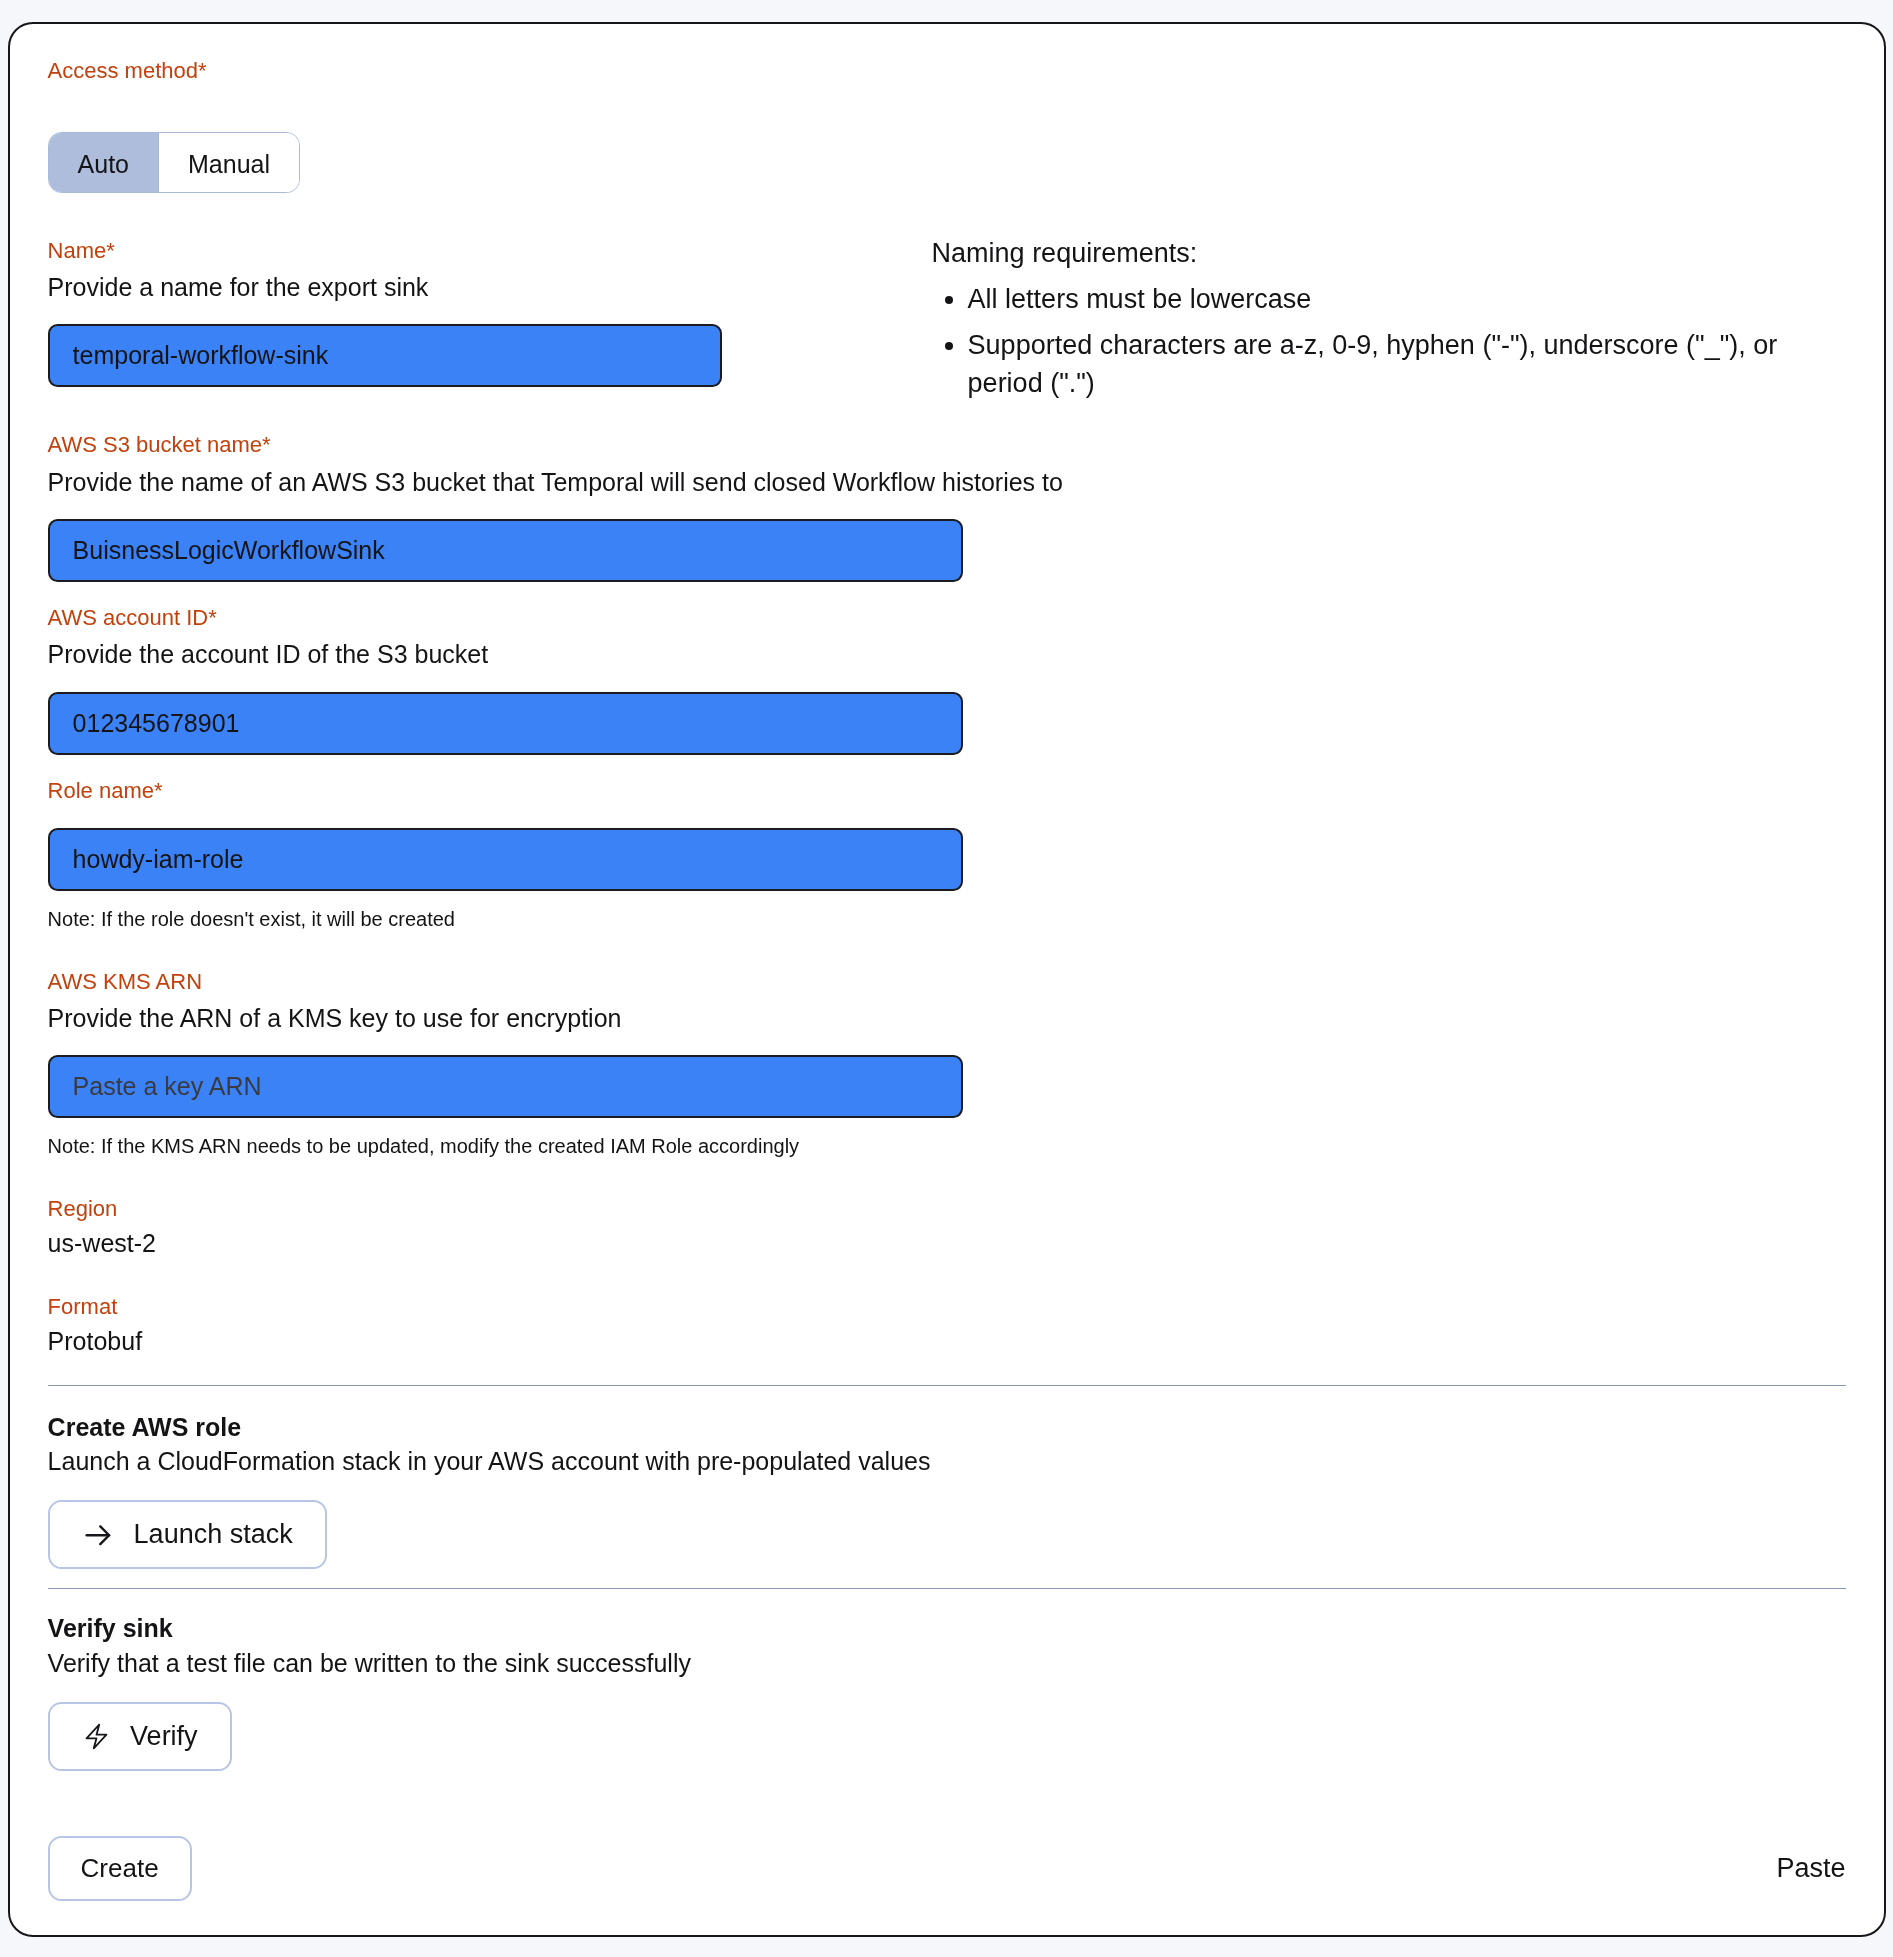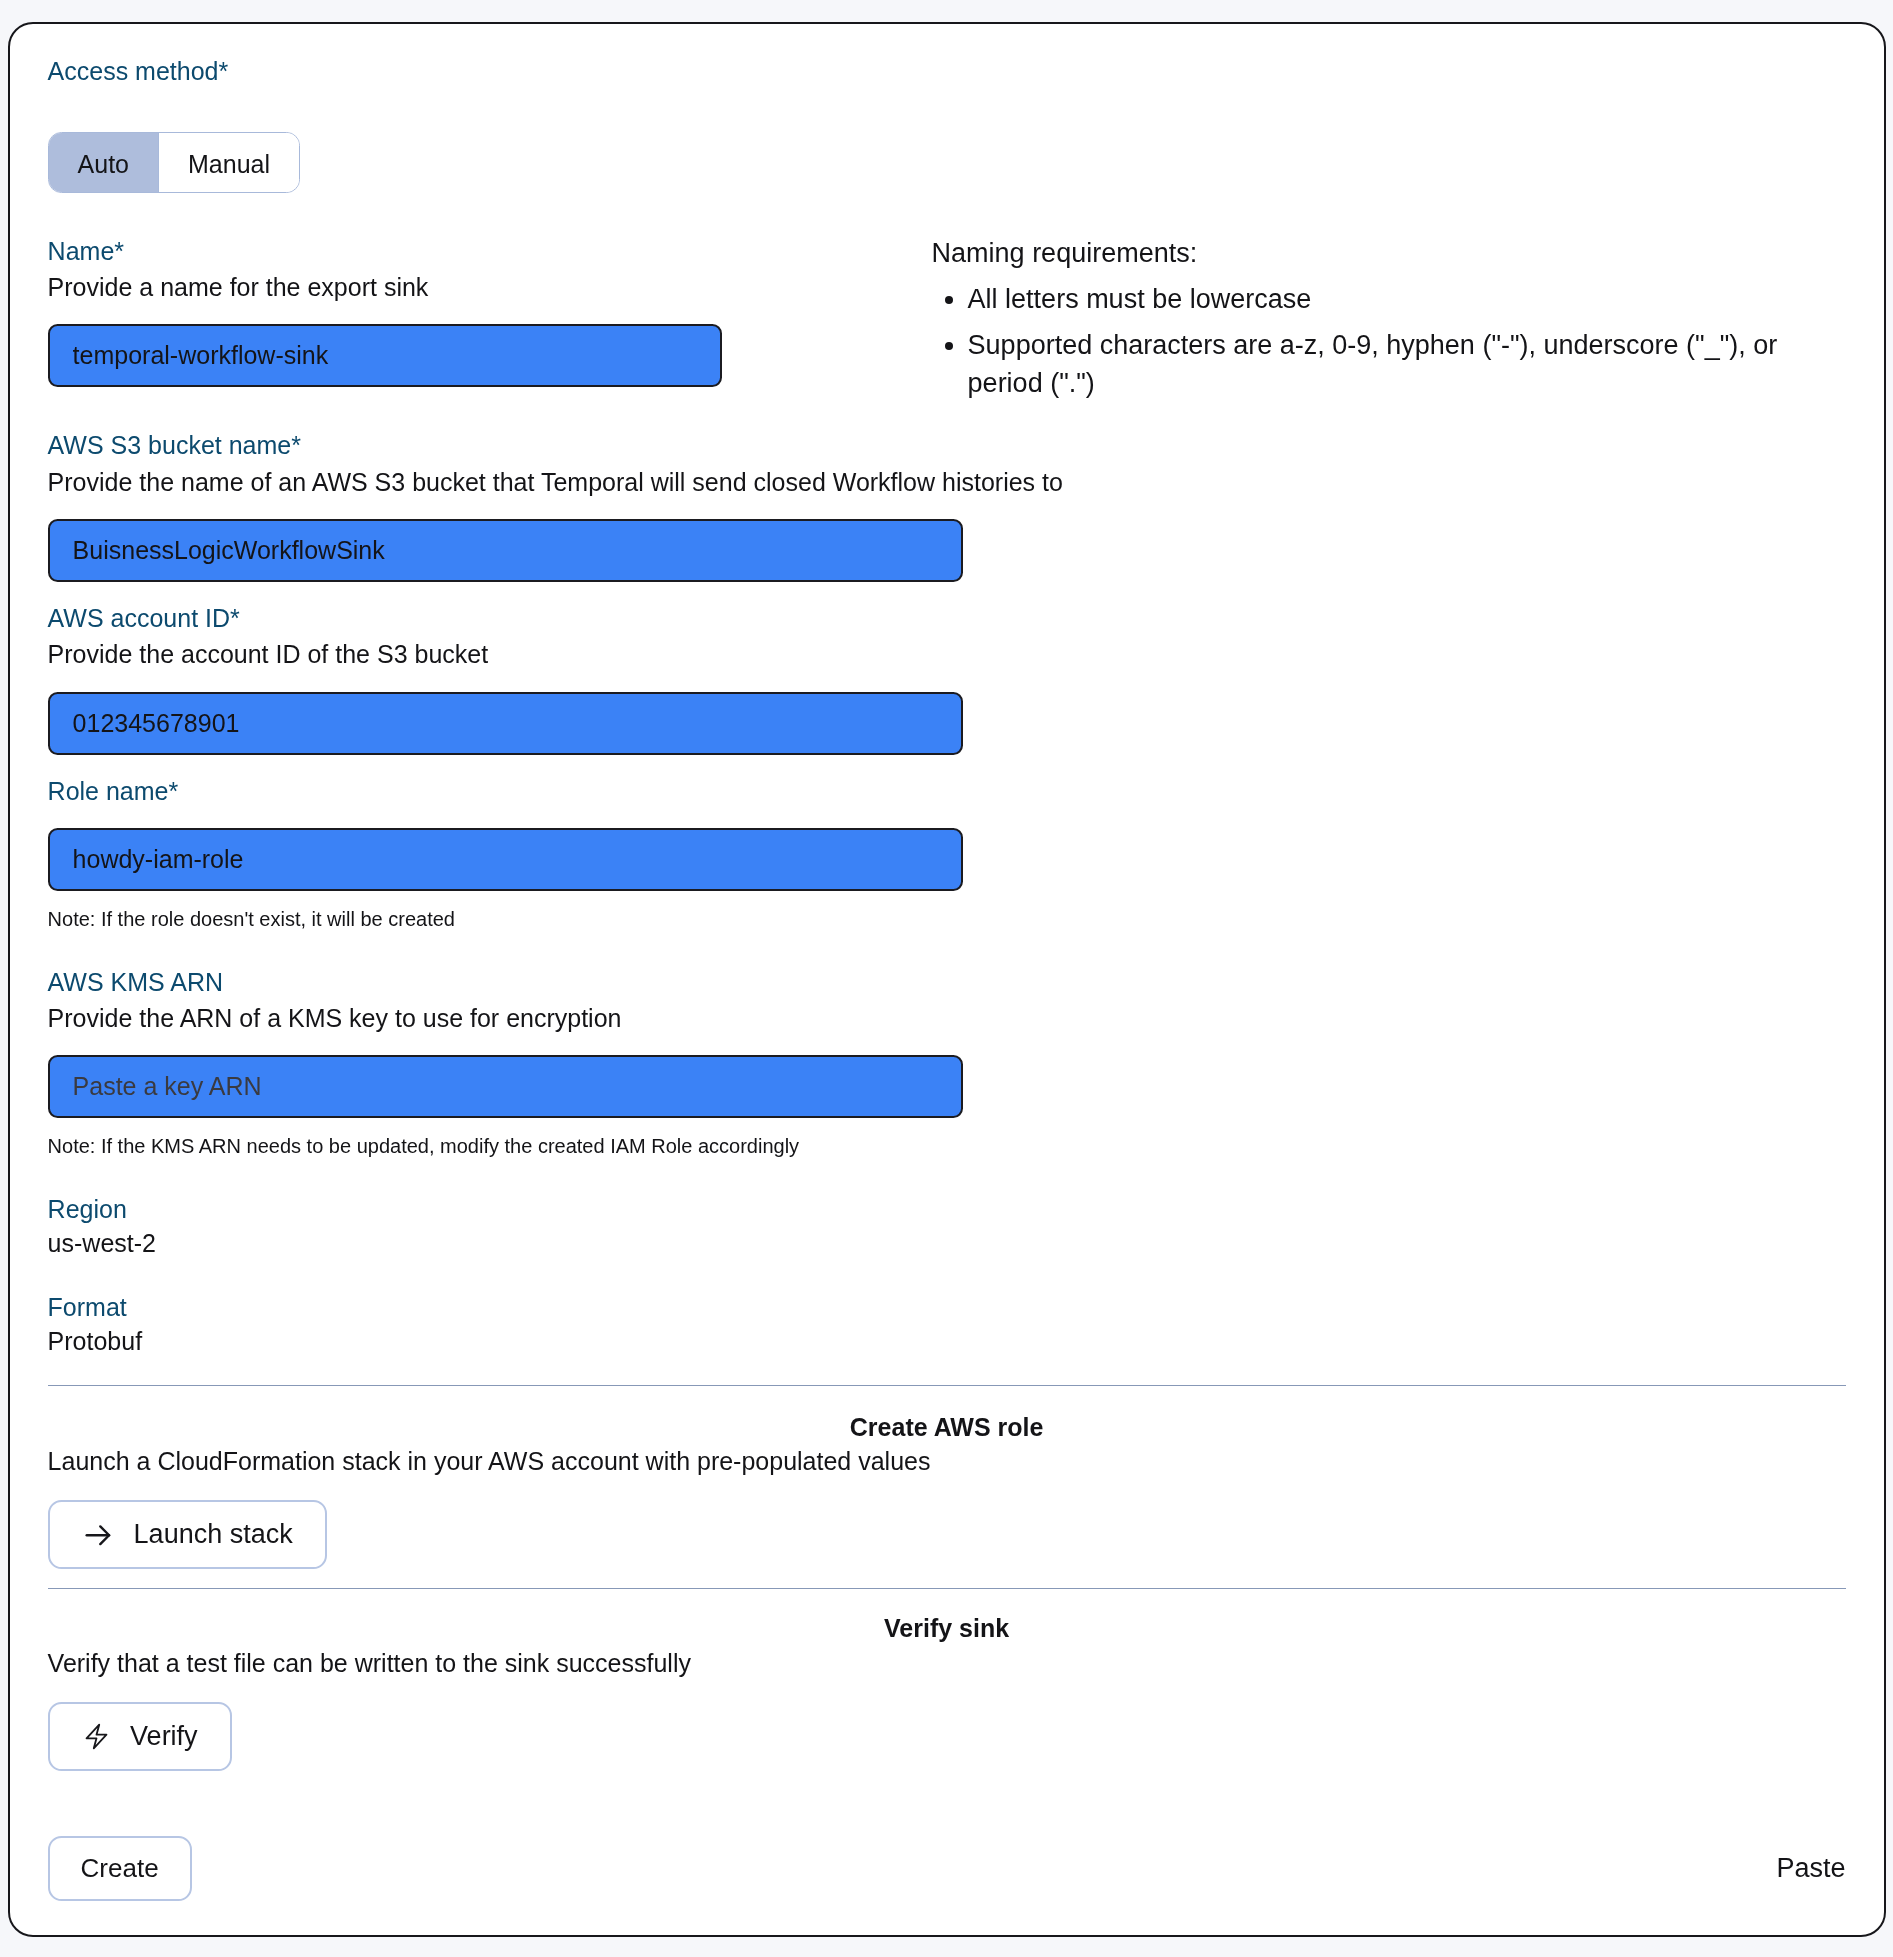--- a/index.html
+++ b/index.html
@@ -13,25 +13,25 @@
     margin: 22px 7.6px;
     width: 1878px;
     height: 1915px;
     background: #ffffff;
     border: 2.9px solid #17171b;
     border-radius: 25px;
     padding: 31px 38px 21px 38px;
     display: flex;
     flex-direction: column;
   }
-  .label { font-size: 25px; line-height: 32.5px; color: #0c4a6e; }
+  .label { font-size: 22px; line-height: 32.5px; color: #c2410c; }
   .desc  { font-size: 25px; line-height: 32.5px; color: #141417; margin-top: 3.8px; }
   .note  { font-size: 20px; line-height: 25px; color: #141417; margin-top: 15.3px; }
   .value-line { font-size: 25px; line-height: 32.5px; margin-top: 1.9px; }
-  .section-title { font-size: 25px; line-height: 32.5px; font-weight: bold; text-align: center; }
+  .section-title { font-size: 25px; line-height: 32.5px; font-weight: bold; }
 
   
   .toggle {
     margin-top: 44px;
     display: inline-flex;
     width: max-content;
     border: 1.9px solid #a8b9da;
     border-radius: 13.4px;
     overflow: hidden;
     height: 61px;

